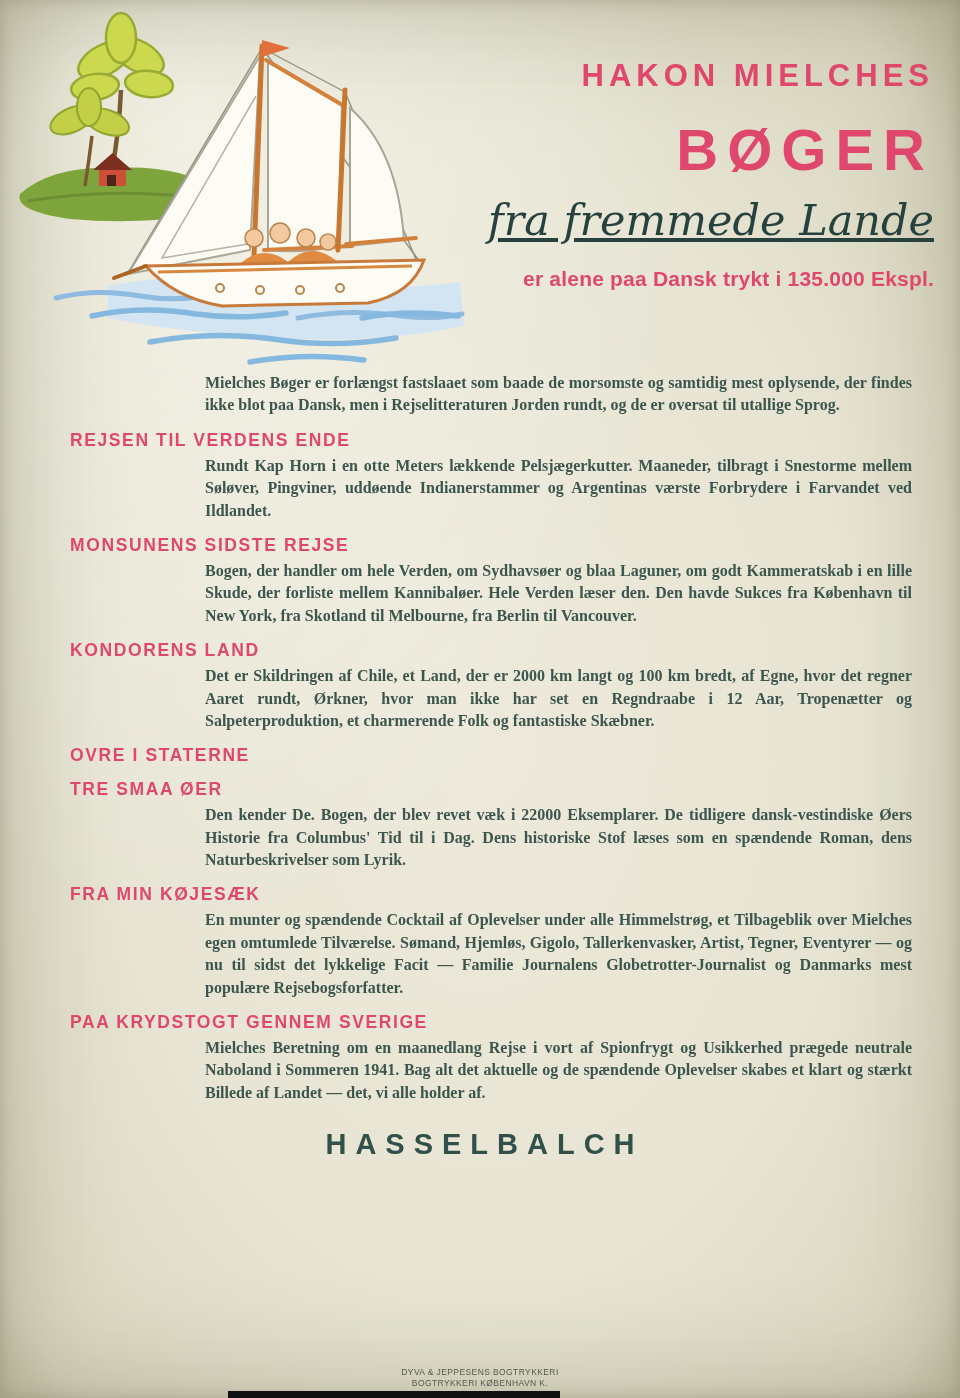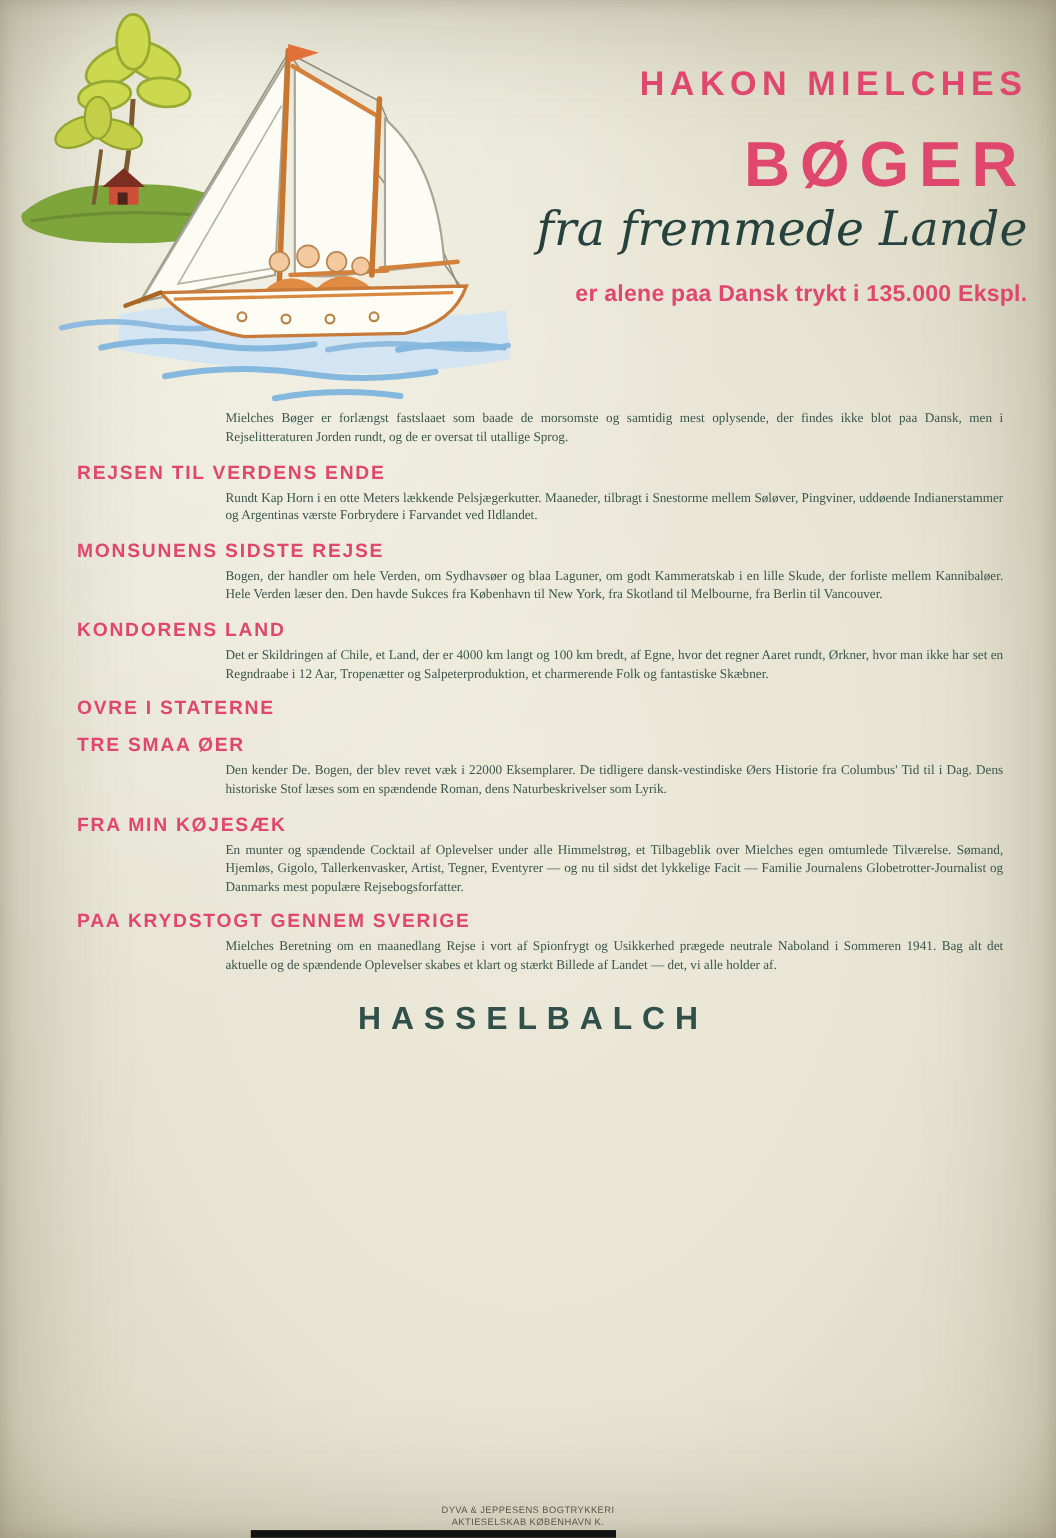--- a/index.html
+++ b/index.html
@@ -24,29 +24,30 @@
   .author{
     font-family:"Liberation Sans",sans-serif;font-weight:bold;
     font-size:31px;letter-spacing:5px;color:var(--accent-pink);
   }
   .title{
     font-family:"Liberation Sans",sans-serif;font-weight:bold;
     font-size:58px;letter-spacing:9px;color:var(--accent-pink);margin-top:22px;
   }
   .subtitle{
     font-family:"DejaVu Serif",serif;font-style:italic;
-    font-size:43px;color:#27423e;margin-top:1px;
+    font-size:43px;color:#27423e;margin-top:12px;text-decoration:underline;
   }
   .tagline{
     font-family:"Liberation Sans",sans-serif;font-weight:bold;
     font-size:21px;color:var(--accent-pink);margin-top:22px;letter-spacing:.2px;
   }
   p.body-text{
-    font-size:12px;line-height:1.4;text-align:justify;
+    font-size:16px;line-height:1.4;text-align:justify;
     margin:0 48px 0 205px;
+    font-weight:bold;
   }
   .intro{margin-top:14px;}
   .sec h2{
     font-family:"Liberation Sans",sans-serif;font-weight:bold;
     font-size:17.5px;letter-spacing:1.6px;color:var(--accent-pink);
     margin:13px 0 4px 70px;
   }
   .footer-note{
     margin-top:24px;text-align:center;white-space:nowrap;
     font-family:"Liberation Sans",sans-serif;font-weight:bold;
@@ -177,21 +178,21 @@
     <p class="body-text">Rundt Kap Horn i en otte Meters lækkende Pelsjægerkutter. Maaneder, tilbragt i Snestorme mellem Søløver, Pingviner, uddøende Indianerstammer og Argentinas værste Forbrydere i Farvandet ved Ildlandet.</p>
   </section>
 
   <section class="sec">
     <h2>MONSUNENS SIDSTE REJSE</h2>
     <p class="body-text">Bogen, der handler om hele Verden, om Sydhavsøer og blaa Laguner, om godt Kammeratskab i en lille Skude, der forliste mellem Kannibaløer. Hele Verden læser den. Den havde Sukces fra København til New York, fra Skotland til Melbourne, fra Berlin til Vancouver.</p>
   </section>
 
   <section class="sec">
     <h2>KONDORENS LAND</h2>
-    <p class="body-text">Det er Skildringen af Chile, et Land, der er 4000 km langt og 100 km bredt, af Egne, hvor det regner Aaret rundt, Ørkner, hvor man ikke har set en Regndraabe i 12 Aar, Tropenætter og Salpeterproduktion, et charmerende Folk og fantastiske Skæbner.</p>
+    <p class="body-text">Det er Skildringen af Chile, et Land, der er 2000 km langt og 100 km bredt, af Egne, hvor det regner Aaret rundt, Ørkner, hvor man ikke har set en Regndraabe i 12 Aar, Tropenætter og Salpeterproduktion, et charmerende Folk og fantastiske Skæbner.</p>
   </section>
 
   <section class="sec">
     <h2>OVRE I STATERNE</h2>
   </section>
 
   <section class="sec">
     <h2>TRE SMAA ØER</h2>
     <p class="body-text">Den kender De. Bogen, der blev revet væk i 22000 Eksemplarer. De tidligere dansk-vestindiske Øers Historie fra Columbus' Tid til i Dag. Dens historiske Stof læses som en spændende Roman, dens Naturbeskrivelser som Lyrik.</p>
   </section>
@@ -204,17 +205,17 @@
   <section class="sec">
     <h2>PAA KRYDSTOGT GENNEM SVERIGE</h2>
     <p class="body-text">Mielches Beretning om en maanedlang Rejse i vort af Spionfrygt og Usikkerhed prægede neutrale Naboland i Sommeren 1941. Bag alt det aktuelle og de spændende Oplevelser skabes et klart og stærkt Billede af Landet — det, vi alle holder af.</p>
   </section>
 
 
   <div class="publisher">HASSELBALCH</div>
 
   <div class="printer">
     <div>DYVA &amp; JEPPESENS BOGTRYKKERI</div>
-    <div>AKTIESELSKAB KØBENHAVN K.</div>
+    <div>BOGTRYKKERI KØBENHAVN K.</div>
   </div>
 
   <div class="scan-bar"></div>
 </div>
 
 </body></html>

